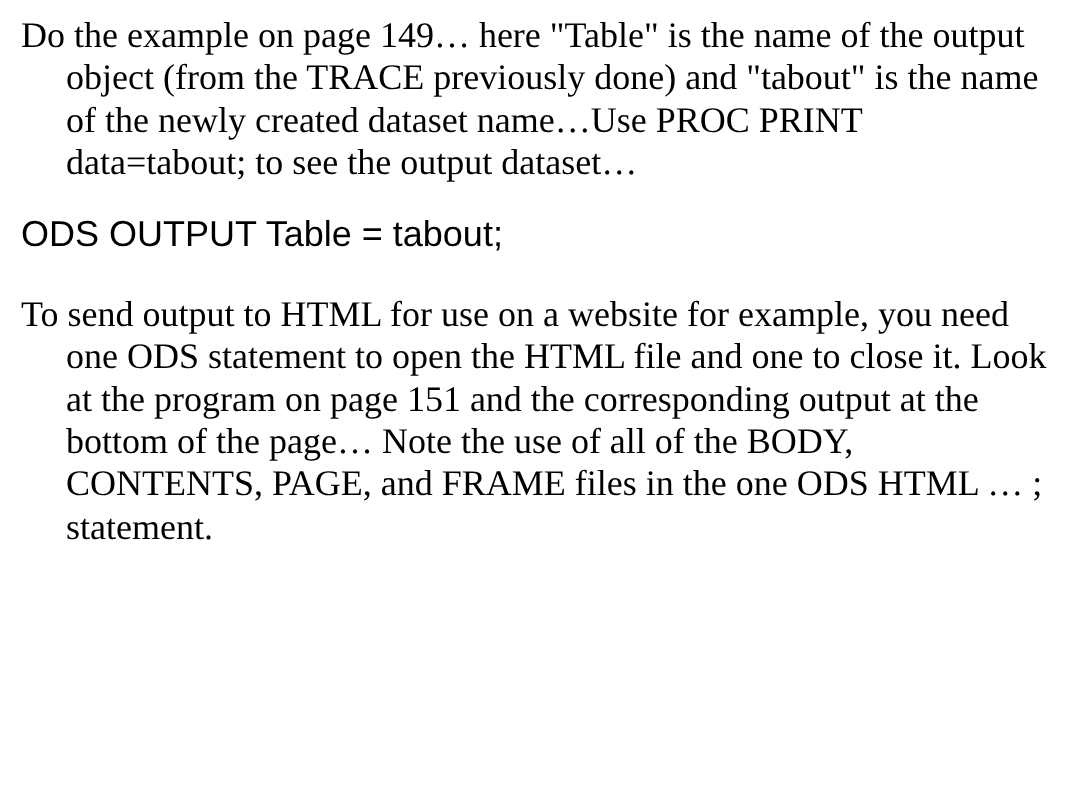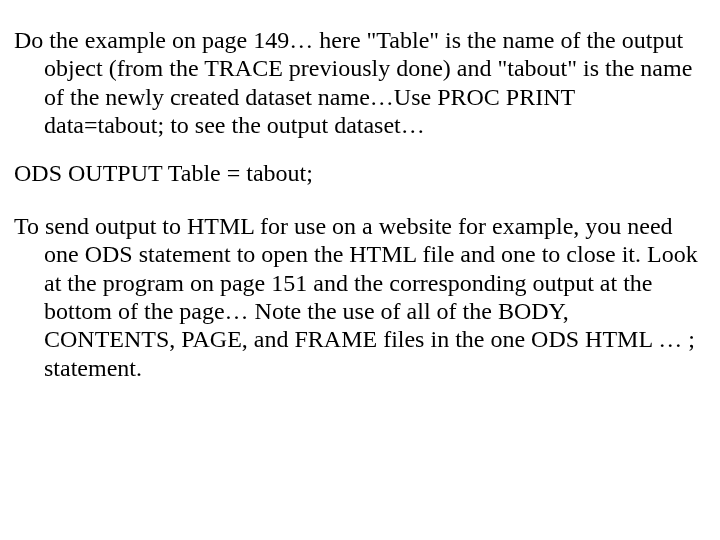--- a/index.html
+++ b/index.html
@@ -8,31 +8,31 @@
     width: 720px;
     height: 540px;
     background: #ffffff;
     font-family: "Times New Roman", Times, serif;
     color: #000000;
   }
   .slide {
     box-sizing: border-box;
     width: 720px;
     height: 540px;
-    padding: 26px 20px 10px 14px;
+    padding: 10px 20px 10px 14px;
   }
   .para {
     font-size: 24px;
     line-height: 1.18;
     margin: 0 0 20px 0;
     text-indent: -30px;
     padding-left: 30px;
   }
   .code {
-    font-family: Liberation Serif, serif;
+    font-family: Liberation Sans, sans-serif;
     font-size: 24px;
     line-height: 1.2;
     margin: 0 0 24px 0;
     white-space: pre;
   }
   .u {
   }
 </style>
 </head>
 <body>

